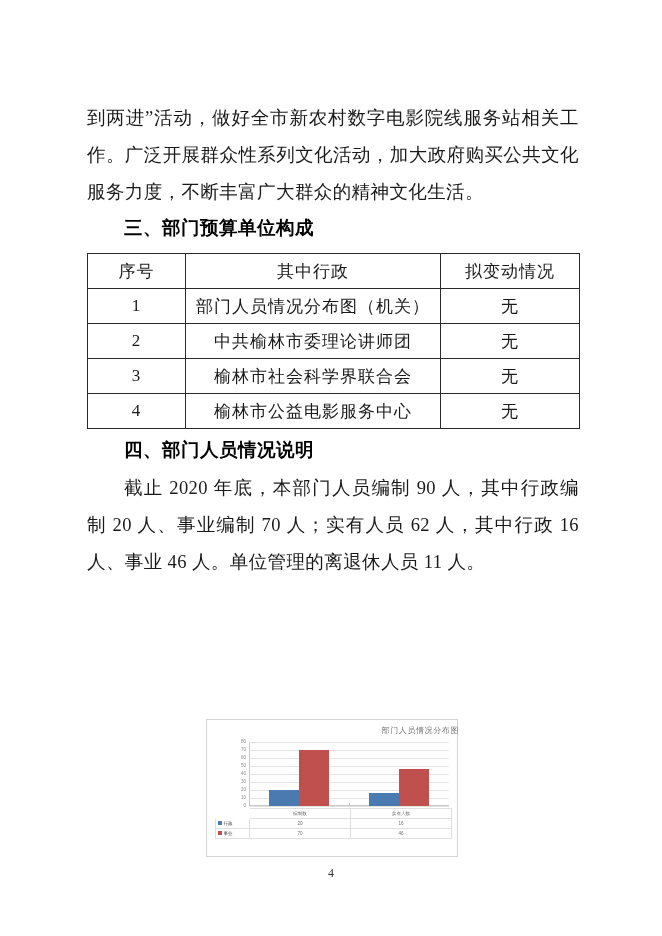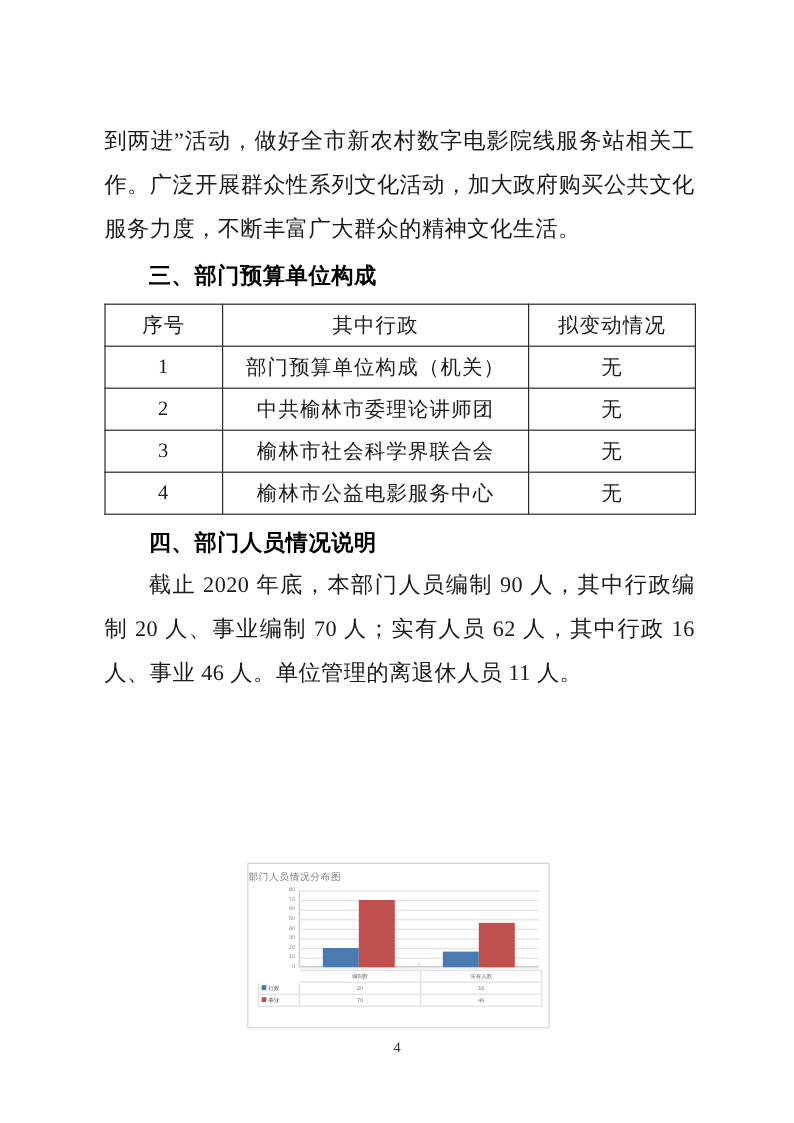--- a/index.html
+++ b/index.html
@@ -38,21 +38,21 @@
   }
   p.body-text.indent {
     text-indent: 2em;
   }
   h2.section-head {
     margin: 0;
     font-size: 18.5px;
     line-height: 37px;
     font-weight: bold;
     text-indent: 2em;
-    font-family: Liberation Sans, sans-serif;
+    font-family: Liberation Mono, monospace;
     letter-spacing: 0.5px;
     color: #000000;
   }
   
   table.unit-table {
     border-collapse: collapse;
     width: 492px;
     margin-top: 5px;
     margin-bottom: 4px;
     table-layout: fixed;
@@ -80,21 +80,21 @@
     height: 138px;
     background: #ffffff;
     border: 1px solid #d4d4d4;
     box-sizing: border-box;
     font-family: "Liberation Sans", "DejaVu Sans", sans-serif;
   }
   .chart-title {
     position: absolute;
     left: 0; top: 5px;
     width: 252px;
-    text-align: left;
+    text-align: right;
     font-size: 8px;
     color: #7a7a7a;
     letter-spacing: 0.6px;
   }
   .plot {
     position: absolute;
     left: 42px;
     top: 22px;
     width: 200px;
     height: 64px;
@@ -209,21 +209,21 @@
           <col class="c3">
       </colgroup>
       <tbody>
         <tr>
           <td>序号</td>
           <td>其中行政</td>
           <td>拟变动情况</td>
         </tr>
         <tr>
           <td>1</td>
-          <td>部门预算单位构成（机关）</td>
+          <td>部门人员情况分布图（机关）</td>
           <td>无</td>
         </tr>
         <tr>
           <td>2</td>
           <td>中共榆林市委理论讲师团</td>
           <td>无</td>
         </tr>
         <tr>
           <td>3</td>
           <td>榆林市社会科学界联合会</td>

